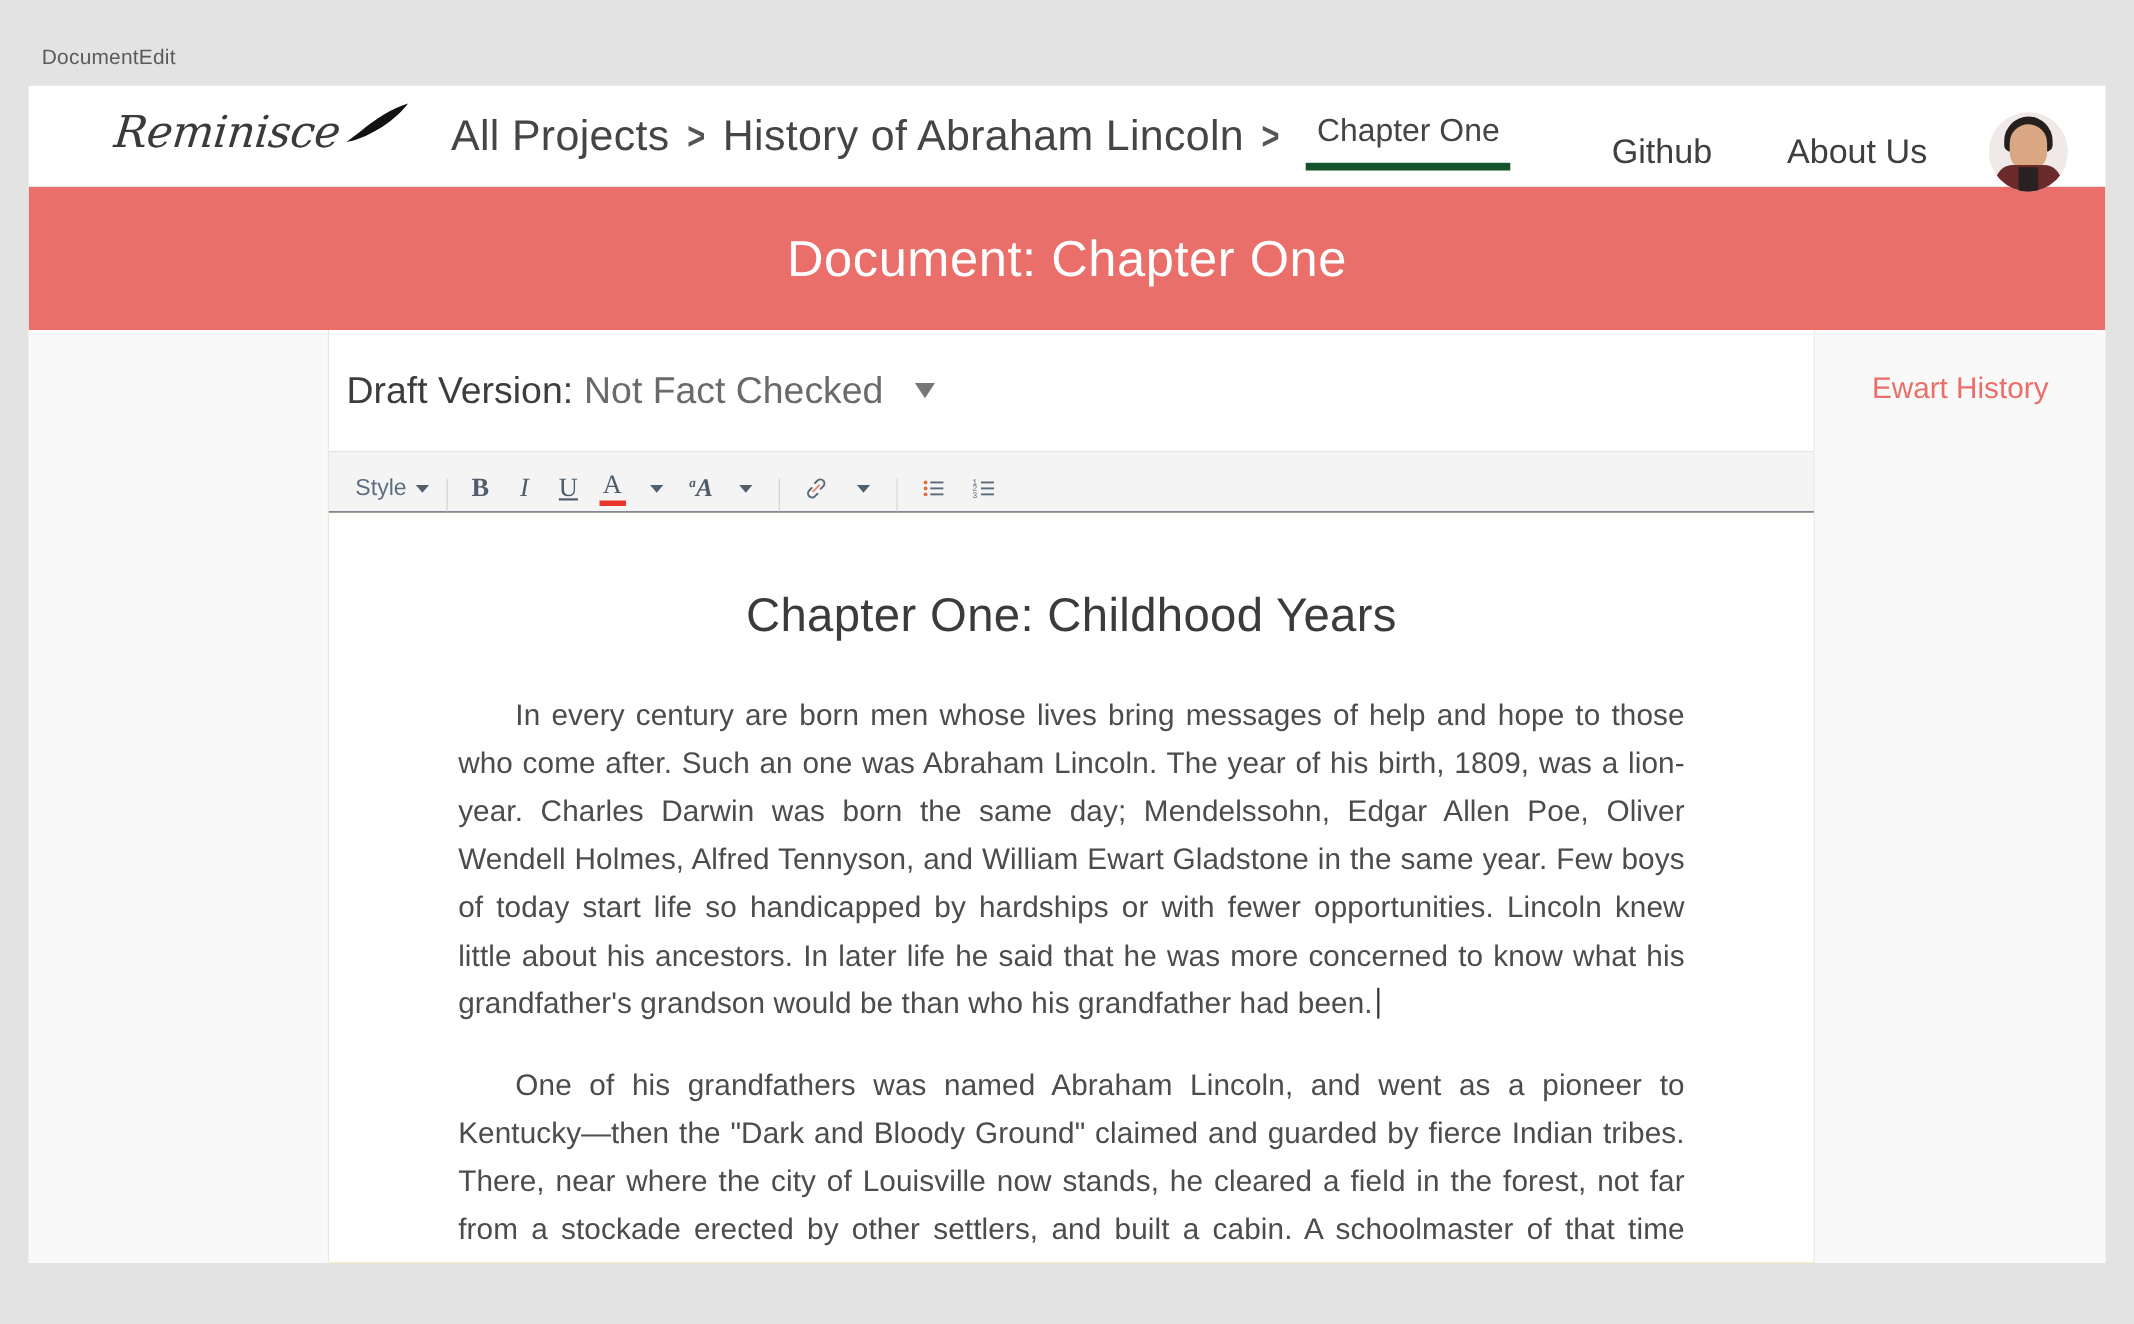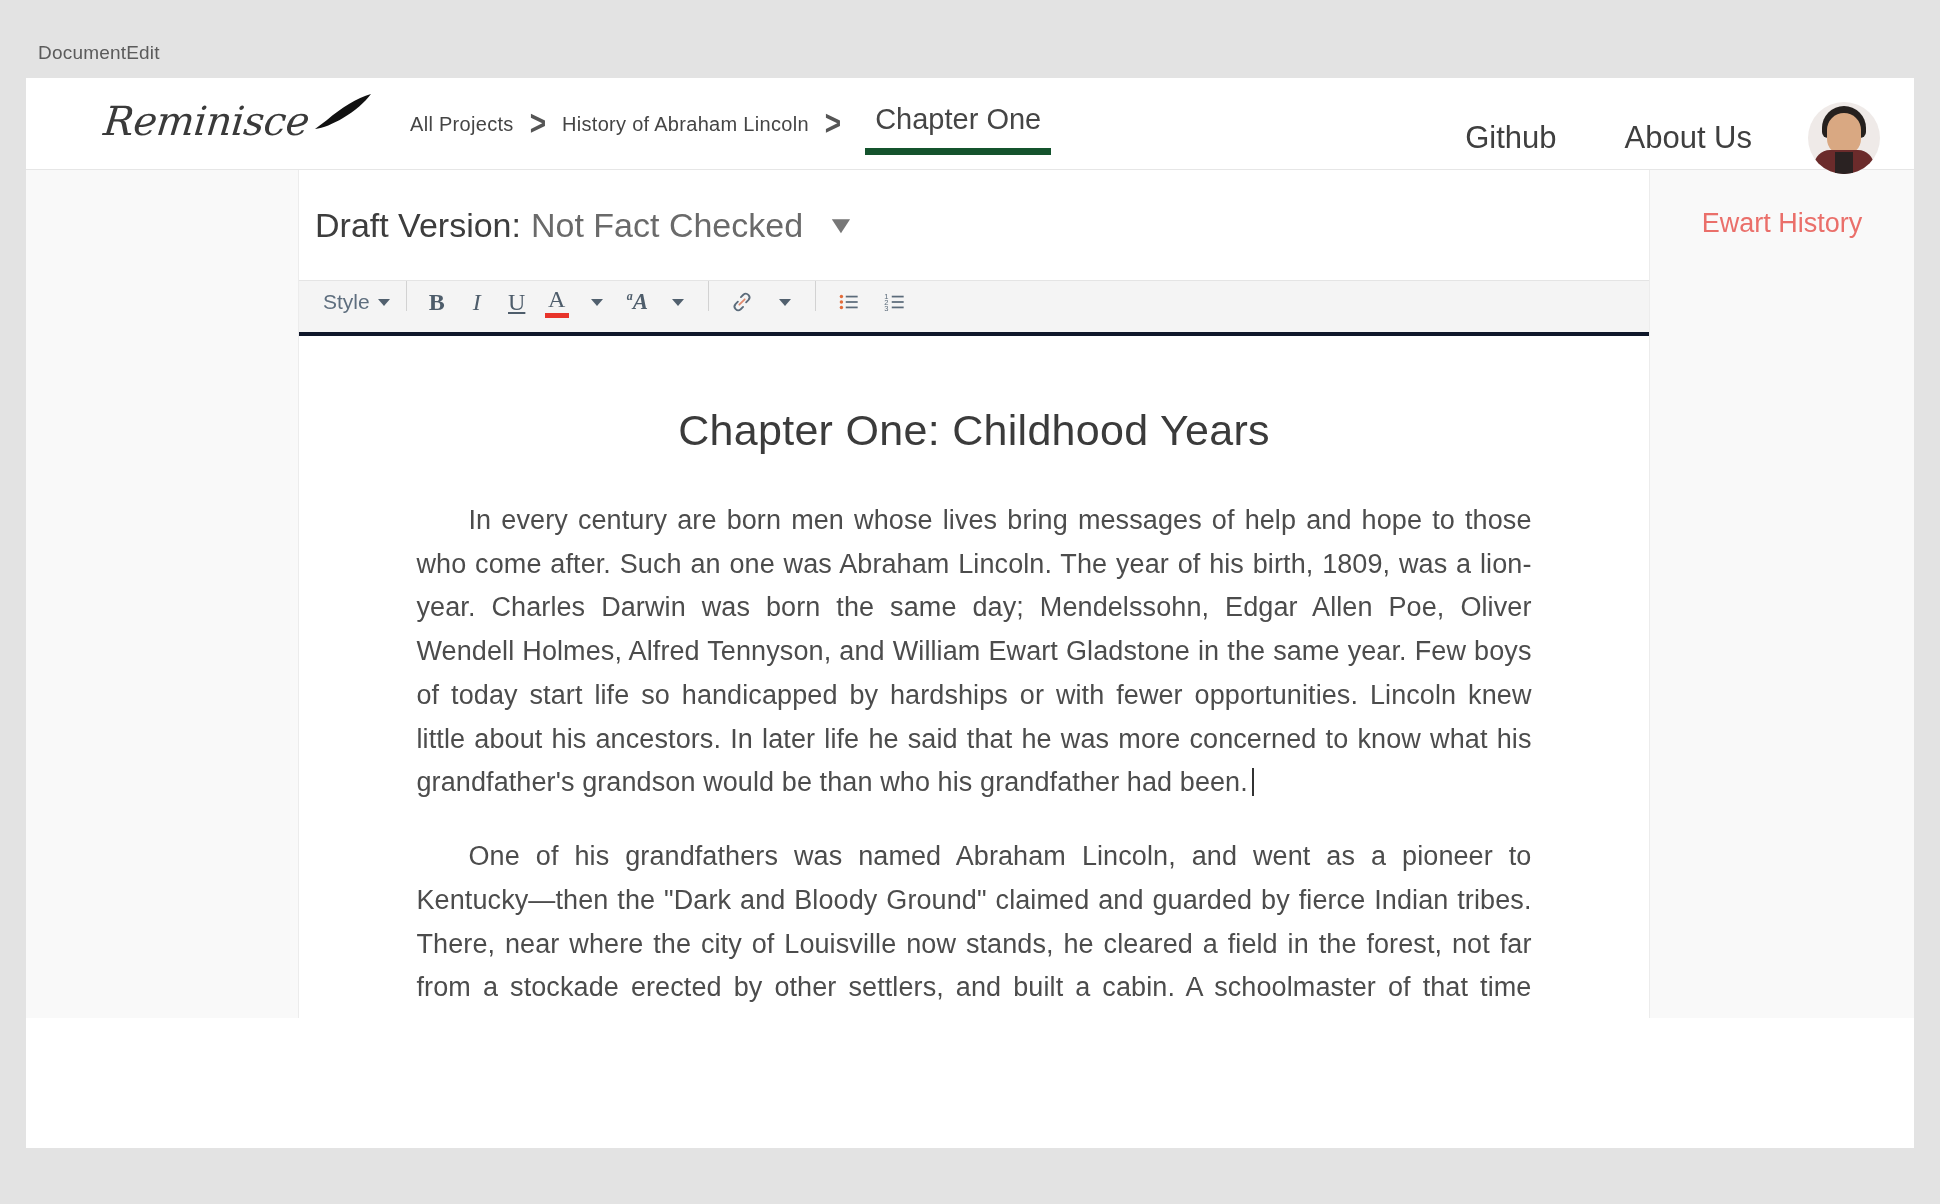--- a/index.html
+++ b/index.html
@@ -74,21 +74,21 @@
   .breadcrumb {
     position: absolute;
     left: 380px;
     top: 0;
     height: 92px;
     display: flex;
     align-items: center;
     gap: 0px;
   }
   .crumb {
-    font-size: 20px;
+    font-size: 39px;
     color: #454545;
     font-family: "Liberation Sans", sans-serif;
     font-weight: 300;
     letter-spacing: .3px;
     padding: 0 4px;
     white-space: nowrap;
   }
   .crumb-sep {
     font-size: 28px;
     color: #555;
@@ -238,23 +238,23 @@
     font-size: 27px;
     font-weight: 400;
     cursor: pointer;
   }
 
   
   .toolbar {
     height: 56px;
     background: #f4f4f4;
     border-top: 1px solid #e4e4e4;
-    border-bottom: 4px solid #0f172a;
-    display: flex;
-    align-items: flex-start;
+    border-bottom: 1px solid #0f172a;
+    display: flex;
+    align-items: flex-end;
     padding-left: 14px;
     gap: 0px;
   }
   .tb-item {
     display: flex;
     align-items: center;
     justify-content: center;
     height: 42px;
     min-width: 40px;
     padding: 0 10px;
@@ -358,20 +358,23 @@
       <span class="nav-link">About Us</span>
       <div class="avatar">
         <div class="av-hair"></div>
         <div class="av-face"></div>
         <div class="av-body"></div>
         <div class="av-shirt"></div>
       </div>
     </div>
   </div>
 
+  <div class="banner">
+    <div class="banner-title">Document: Chapter One</div>
+  </div>
 
   <div class="body-area">
 
     <div class="col-left"></div>
 
     <div class="col-main">
 
       <div class="draft-row">
         <span class="draft-label">Draft Version:</span>
         <span class="draft-value">Not Fact Checked</span>

